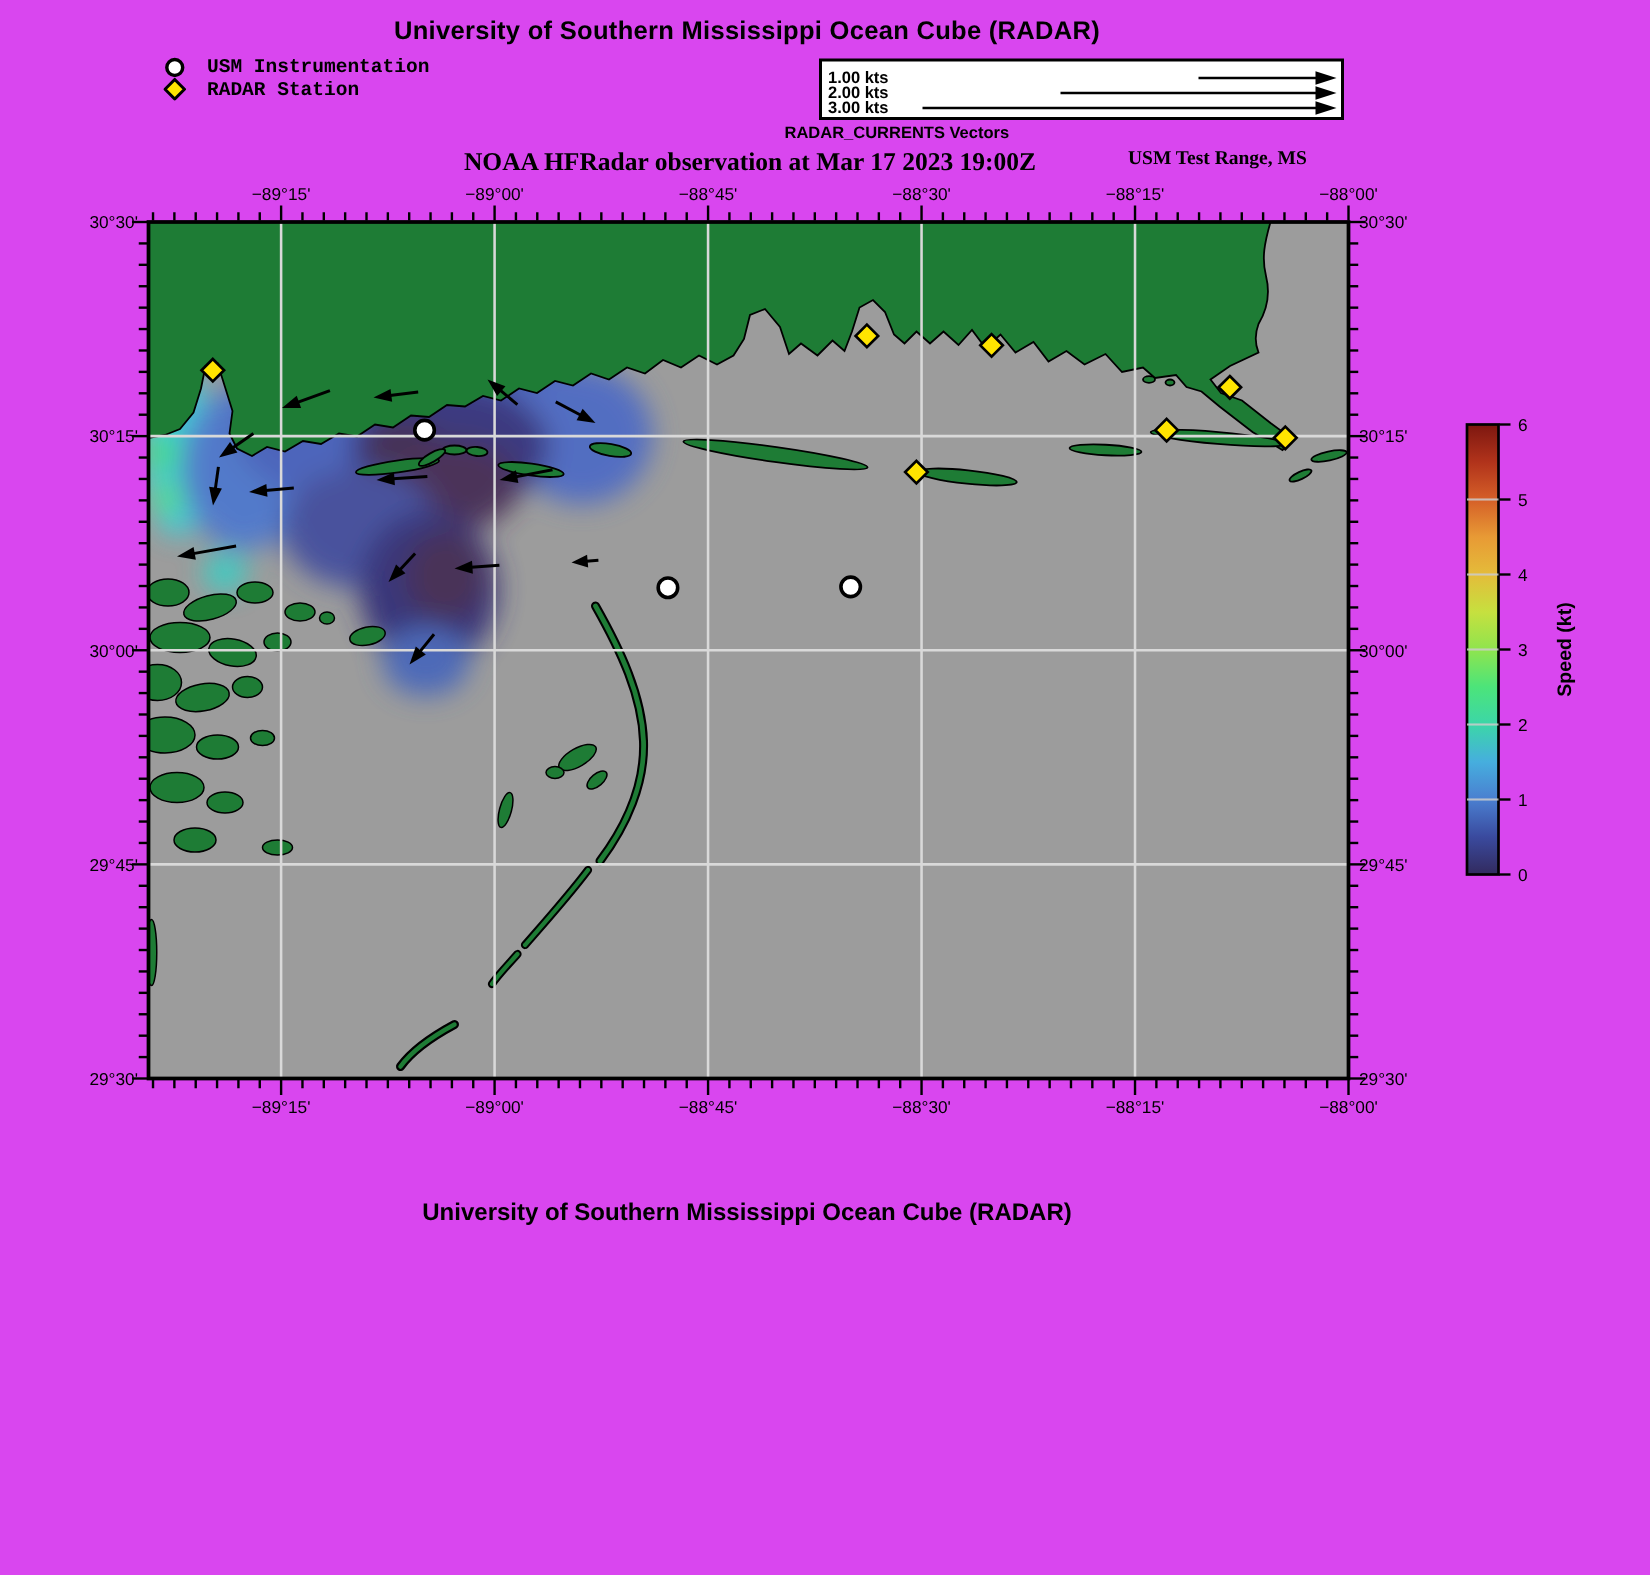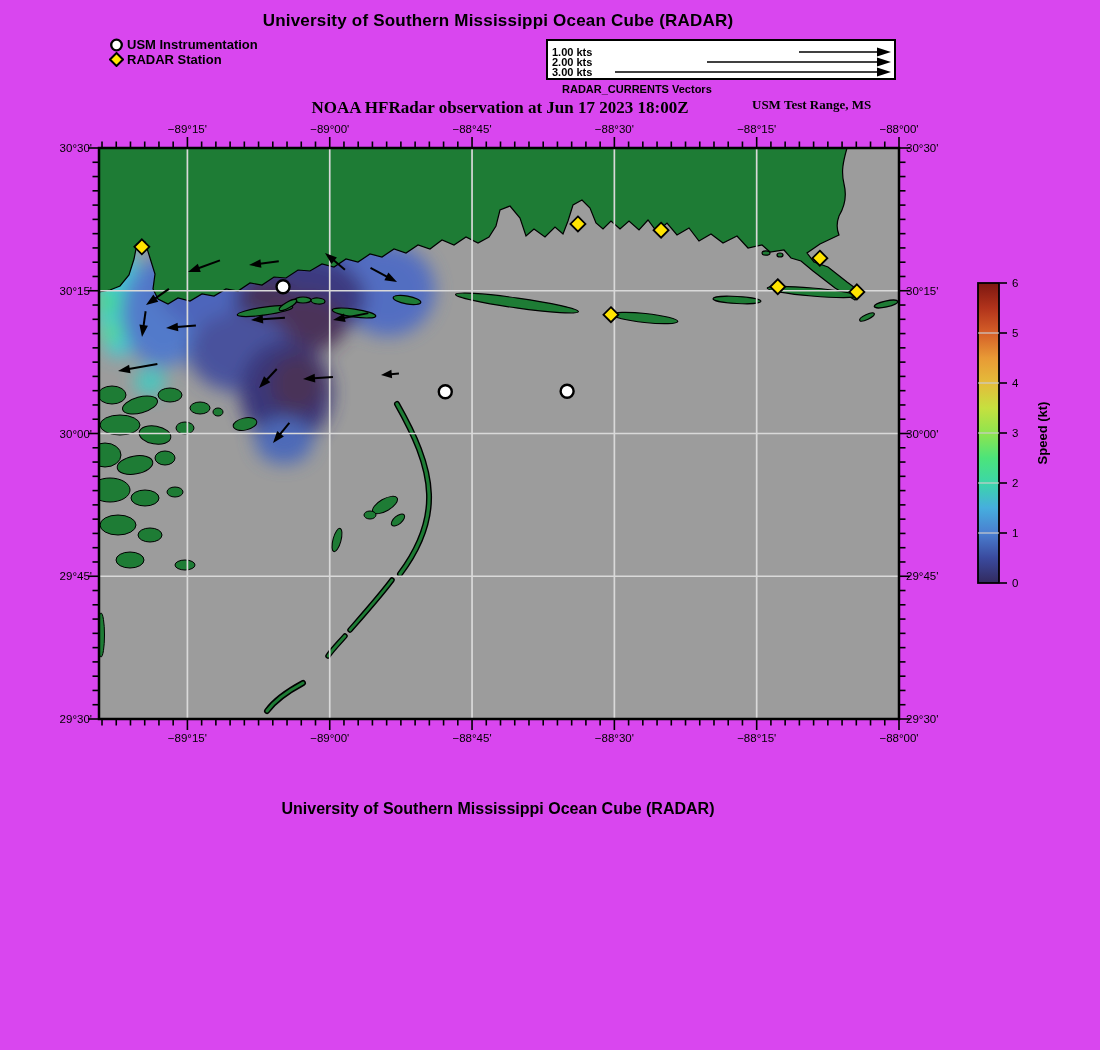--- a/index.html
+++ b/index.html
@@ -1,23 +1,23 @@
 <!DOCTYPE html>
 <html><head>
 <meta charset="utf-8">
 <style>
   html,body{margin:0;padding:0;background:#fff;}
   .canvas{position:relative;width:1100px;height:1050px;background:#d946ef;overflow:hidden;
           font-family:"Liberation Sans",sans-serif;color:#000;}
   .title{position:absolute;left:0;top:11px;width:996px;text-align:center;
          font-size:17px;font-weight:bold;letter-spacing:.2px;}
   .legend{position:absolute;left:109px;top:37px;}
-  .legend-row{display:flex;align-items:center;height:15px;font-size:13px;font-weight:bold;gap:3px;}
+  .legend-row{display:flex;align-items:center;height:15px;font-size:13px;font-weight:bold;gap:14px;font-family:Liberation Mono, monospace;}
   .legend-ico{width:15px;height:15px;flex:0 0 15px;}
-  .scale-caption{position:absolute;left:562px;top:83px;font-size:11px;font-weight:bold;}
+  .scale-caption{position:absolute;left:523px;top:83px;font-size:11px;font-weight:bold;}
   .obs-title{position:absolute;left:0;top:98px;width:1000px;text-align:center;
              font-family:"Liberation Serif","DejaVu Serif",serif;font-size:17px;font-weight:bold;}
   .range-label{position:absolute;left:752px;top:97px;width:180px;text-align:left;
                font-family:"Liberation Serif","DejaVu Serif",serif;font-size:13px;font-weight:bold;}
   .footer-title{position:absolute;left:0;top:800px;width:996px;text-align:center;
                 font-size:16px;font-weight:bold;}
   svg.plot{position:absolute;left:0;top:0;}
   .lbl{font:11.5px "Liberation Sans",sans-serif;fill:#000;}
   .boxlbl{font:bold 11px "Liberation Sans",sans-serif;fill:#000;}
   .cblbl{font:11.5px "Liberation Sans",sans-serif;fill:#000;}
@@ -39,21 +39,21 @@
     </div>
     <div class="legend-row">
       <svg class="legend-ico" viewBox="0 0 15 15">
         <path d="M7.5 1 L14 7.5 L7.5 14 L1 7.5 Z" fill="#ffe400" stroke="#000" stroke-width="2"></path>
       </svg>
       <span>RADAR Station</span>
     </div>
   </div>
 
   <div class="scale-caption">RADAR_CURRENTS Vectors</div>
-  <div class="obs-title">NOAA HFRadar observation at Jun 17 2023 18:00Z</div>
+  <div class="obs-title">NOAA HFRadar observation at Mar 17 2023 19:00Z</div>
   <div class="range-label">USM Test Range, MS</div>
 
   <svg class="plot" width="1100" height="790" viewBox="0 0 1100 790">
     <defs>
       <clipPath id="mapclip">
           <rect x="99" y="148" width="800" height="571"></rect>
         </clipPath>
       <filter id="soft" x="-60%" y="-60%" width="220%" height="220%">
         <feGaussianBlur stdDeviation="9"></feGaussianBlur>
       </filter>

